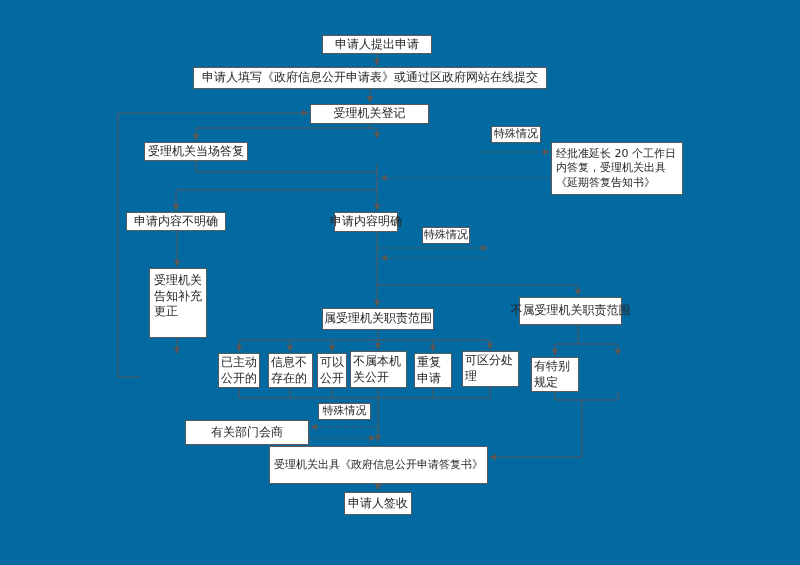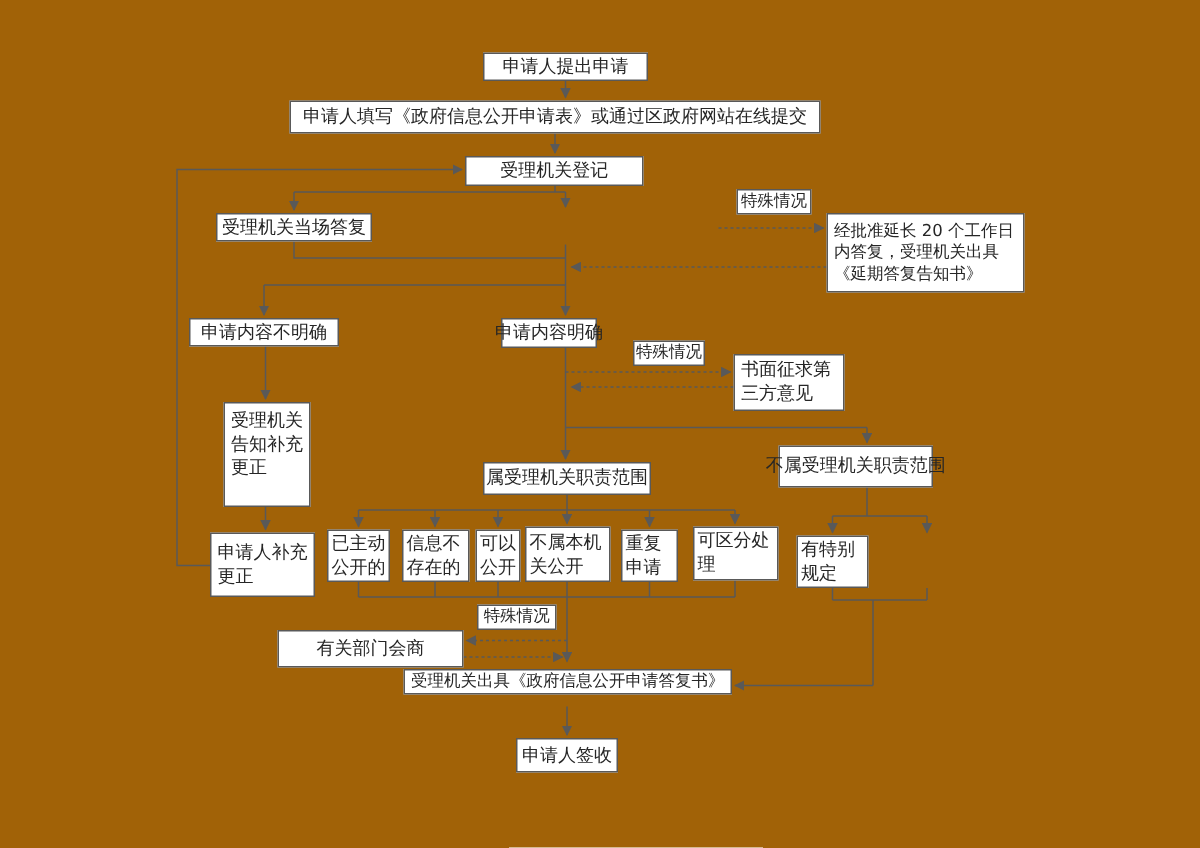--- a/index.html
+++ b/index.html
@@ -1,17 +1,17 @@
 <!DOCTYPE html>
 <html><head>
 <meta charset="utf-8">
 <style>
   html,body{margin:0;padding:0;background:#ffffff;}
   #canvas{
-    position:relative;width:800px;height:565px;background:#a16207;
+    position:relative;width:800px;height:565px;background:#0369a1;
     font-family:"DejaVu Sans","Liberation Sans",sans-serif;
     color:#262626;overflow:hidden;
   }
   #wires{position:absolute;left:0;top:0;z-index:0;}
   .node{
     position:absolute;box-sizing:border-box;z-index:1;
     background:#ffffff;border:1px solid #595959;
     font-size:12px;line-height:1.3;color:#262626;
     display:flex;align-items:center;justify-content:center;
     text-align:center;
@@ -100,25 +100,23 @@
   <div class="node nw sm" style="left:491px;top:126px;width:50px;height:17px">特殊情况</div>
 
   <div class="node ml sm" style="left:551px;top:142px;width:132px;height:53px">经批准延长 20 个工作日内答复，受理机关出具《延期答复告知书》</div>
 
   <div class="node nw" style="left:126px;top:212px;width:100px;height:19px">申请内容不明确</div>
 
   <div class="node nw" style="left:334px;top:212px;width:64px;height:20px">申请内容明确</div>
 
   <div class="node nw sm" style="left:422px;top:227px;width:48px;height:17px">特殊情况</div>
 
-  <div class="node ml" style="left:489px;top:236px;width:74px;height:38px">书面征求第三方意见</div>
 
   <div class="node ml top" style="left:149px;top:268px;width:58px;height:70px">受理机关告知补充更正</div>
 
-  <div class="node ml" style="left:140px;top:355px;width:70px;height:43px">申请人补充更正</div>
 
   <div class="node nw" style="left:322px;top:308px;width:112px;height:22px">属受理机关职责范围</div>
 
   <div class="node nw" style="left:519px;top:297px;width:103px;height:28px">不属受理机关职责范围</div>
 
   <div class="node ml pad2" style="left:218px;top:353px;width:42px;height:35px">已主动公开的</div>
 
   <div class="node ml pad2" style="left:268px;top:353px;width:45px;height:35px">信息不存在的</div>
 
   <div class="node ml pad2" style="left:317px;top:353px;width:30px;height:35px">可以公开</div>
@@ -129,17 +127,17 @@
 
   <div class="node ml pad2" style="left:462px;top:351px;width:57px;height:36px">可区分处理</div>
 
   <div class="node ml pad2" style="left:531px;top:357px;width:48px;height:35px">有特别规定</div>
 
 
   <div class="node nw sm" style="left:318px;top:403px;width:53px;height:17px">特殊情况</div>
 
   <div class="node nw" style="left:185px;top:420px;width:124px;height:25px">有关部门会商</div>
 
-  <div class="node nw sm" style="left:269px;top:446px;width:219px;height:17px">受理机关出具《政府信息公开申请答复书》</div>
+  <div class="node nw sm" style="left:269px;top:446px;width:219px;height:38px">受理机关出具《政府信息公开申请答复书》</div>
 
   <div class="node nw" style="left:344px;top:492px;width:68px;height:23px">申请人签收</div>
 
 </div>
 
 </body></html>

